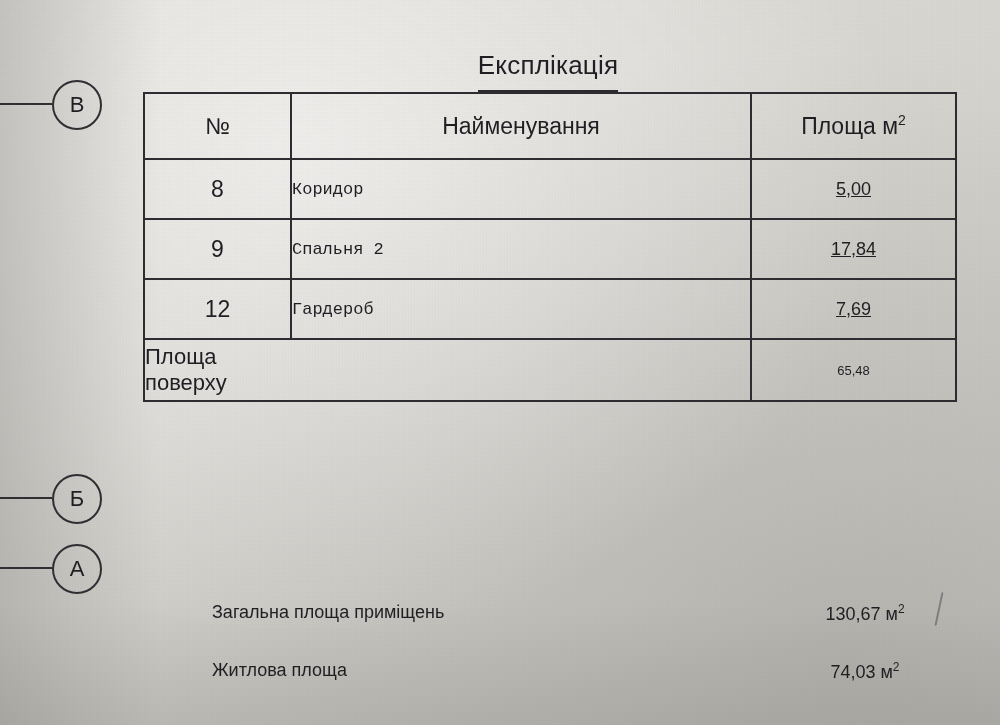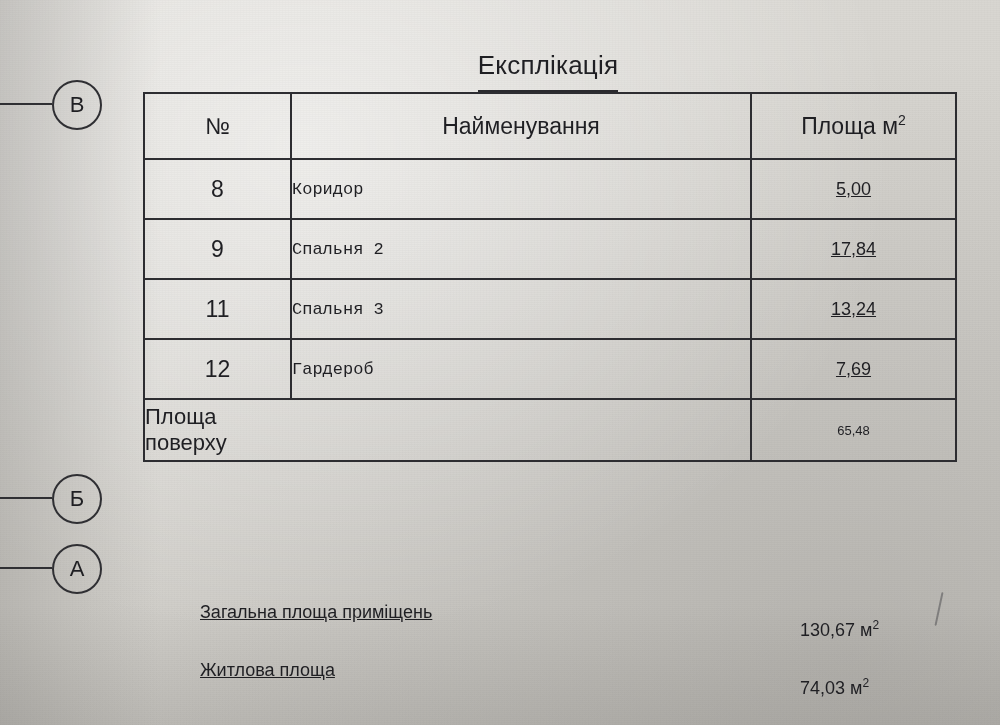--- a/index.html
+++ b/index.html
@@ -155,30 +155,29 @@
   
   .summary-row {
     position: absolute;
     width: 760px;
     left: 200px;
     font-size: 18px;
     color: #1f1f23;
   }
   .summary-row .label {
     position: absolute;
-    left: 0;
+    left: 12px;
     top: 0;
-    text-decoration: underline;
   }
   .summary-row .value {
     position: absolute;
     left: 600px;
-    top: 16px;
+    top: 0;
     width: 130px;
-    text-align: left;
+    text-align: center;
     white-space: nowrap;
   }
   .summary-row .value sup { font-size: 12px; }
   #summary-1 { top: 602px; }
   #summary-2 { top: 660px; }
 
   
   #stray-mark {
     position: absolute;
     left: 938px;
@@ -245,25 +244,20 @@
           <td class="row-num">8</td>
           <td class="row-name">Коридор</td>
           <td class="row-area">5,00</td>
         </tr>
         <tr>
           <td class="row-num">9</td>
           <td class="row-name">Спальня 2</td>
           <td class="row-area">17,84</td>
         </tr>
         <tr>
-          <td class="row-num">11</td>
-          <td class="row-name">Спальня 3</td>
-          <td class="row-area">13,24</td>
-        </tr>
-        <tr>
           <td class="row-num">12</td>
           <td class="row-name">Гардероб</td>
           <td class="row-area">7,69</td>
         </tr>
         <tr>
           <td class="total-label">Площа поверху</td>
           <td class="total-spacer"></td>
           <td class="total-value">65,48</td>
         </tr>
       </tbody>

